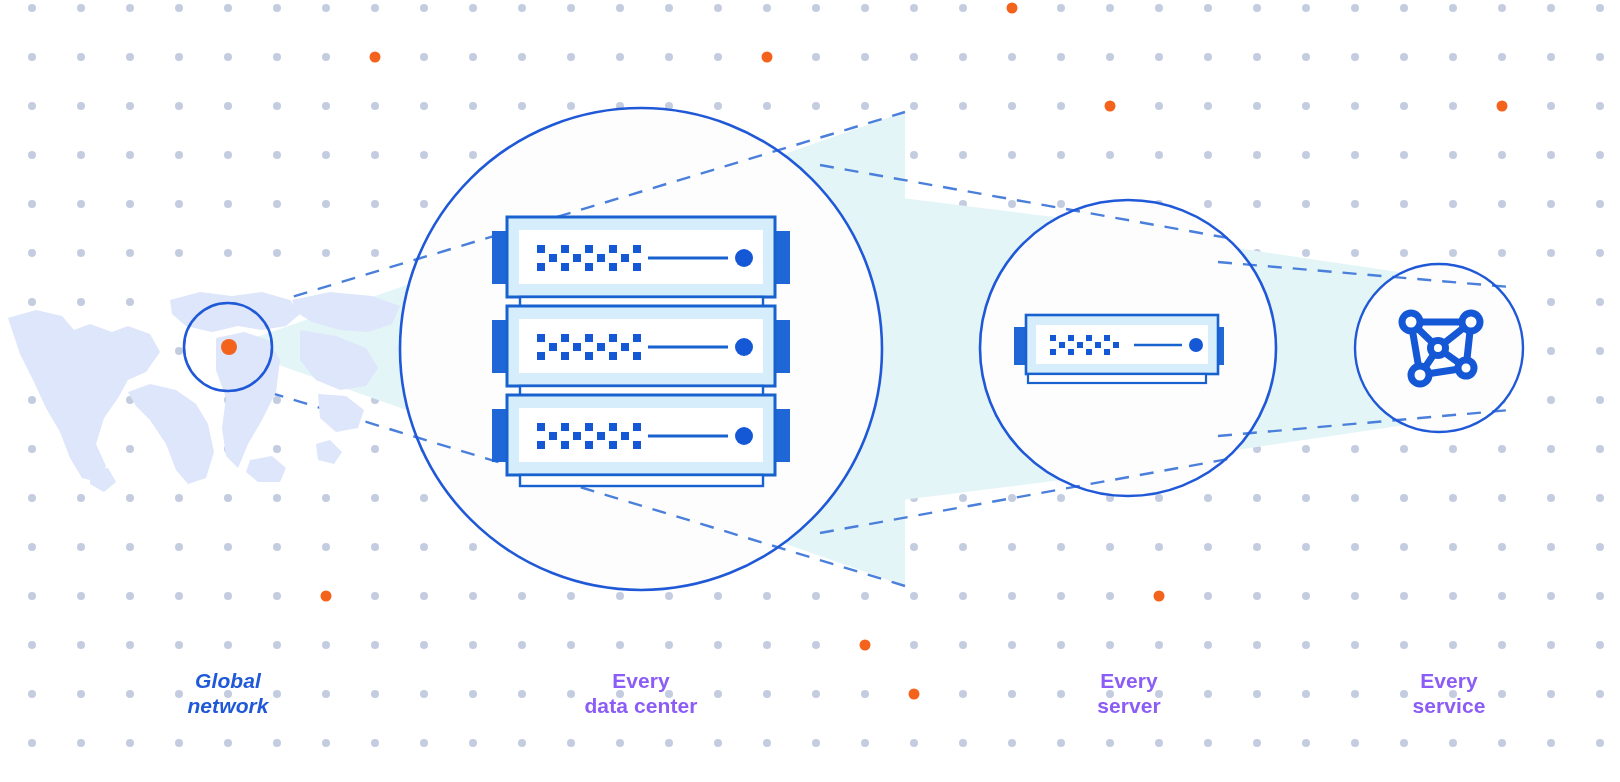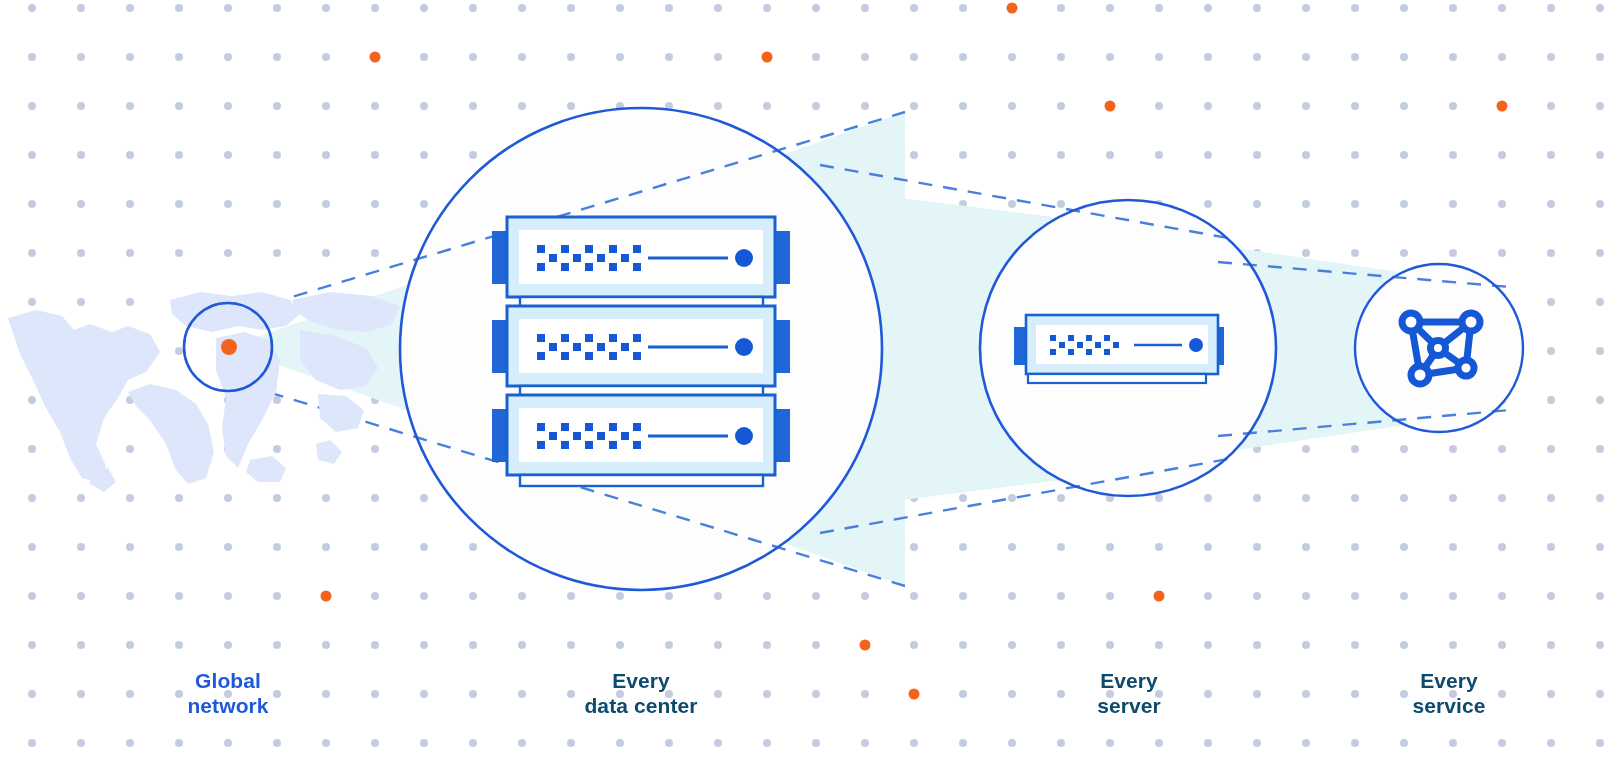--- a/index.html
+++ b/index.html
@@ -34,21 +34,21 @@
     height: 782px;
     pointer-events: none;
   }
   .node-label {
     position: absolute;
     text-align: center;
     font-size: 21px;
     line-height: 25px;
     font-weight: 700;
     letter-spacing: .1px;
-    color: #0c4a6e;
+    color: #8b5cf6;
     white-space: pre-line;
   }
   .node-label.accent { color: #2059d8; }
 </style>
 </head>
 <body>
 
 <div id="stage">
 
   <svg class="layer" viewBox="0 0 1620 782">
@@ -763,21 +763,21 @@
         <circle cx="1411" cy="322" r="9"></circle>
         <circle cx="1471" cy="322" r="9"></circle>
         <circle cx="1438" cy="348" r="7.5"></circle>
         <circle cx="1420" cy="375" r="9"></circle>
         <circle cx="1466" cy="368" r="8"></circle>
       </g>
     </g>
   </svg>
 
   <div class="labels">
-    <div class="node-label accent" style="left:78px; top:668px; width:300px;">Global
+    <div class="node-label accent" style="left:78px; top:668px; width:300px;font-style:italic;">Global
 network</div>
     <div class="node-label" style="left:491px; top:668px; width:300px;">Every
 data center</div>
     <div class="node-label" style="left:979px; top:668px; width:300px;">Every
 server</div>
     <div class="node-label" style="left:1299px; top:668px; width:300px;">Every
 service</div>
   </div>
 
 </div>

